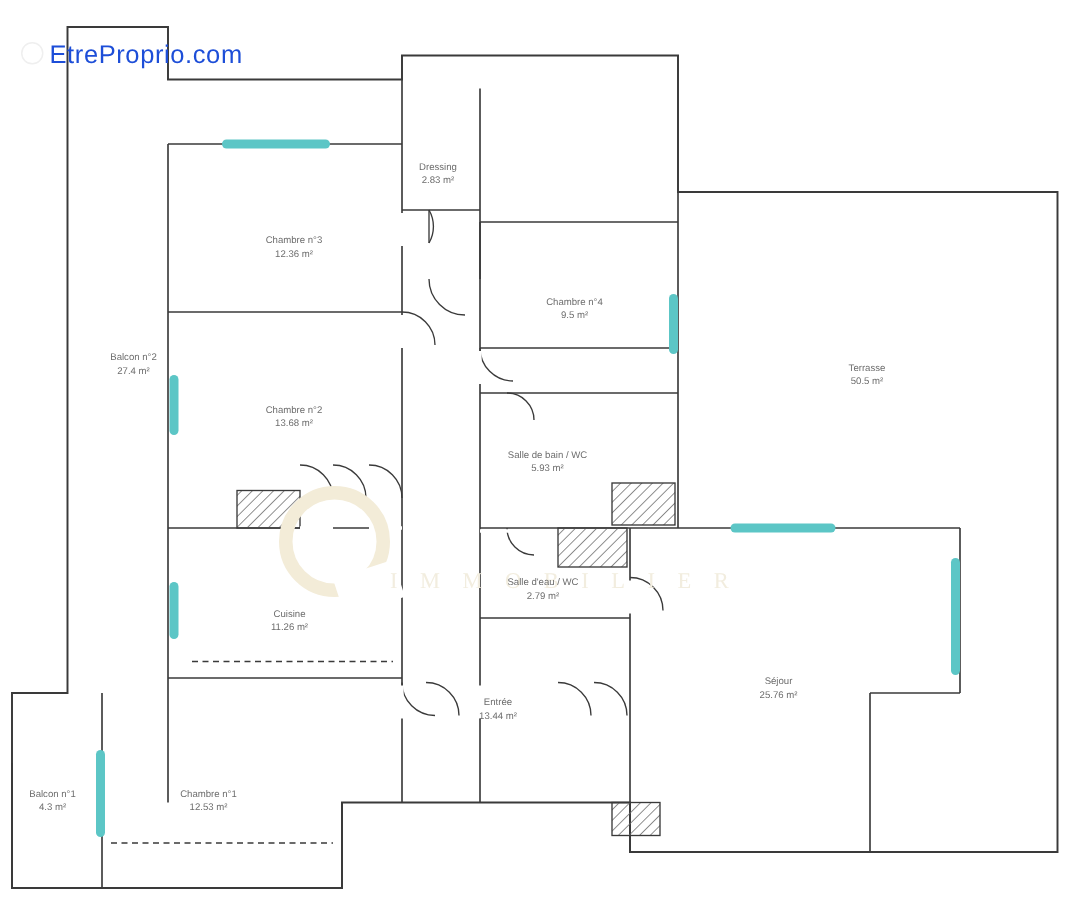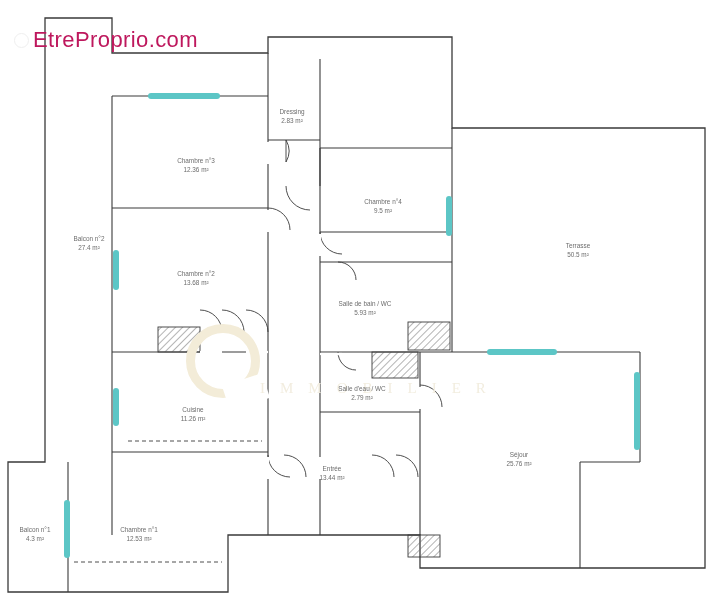--- a/index.html
+++ b/index.html
@@ -19,23 +19,23 @@
     position: absolute;
     left: 0;
     top: 0;
     width: 711px;
     height: 605px;
   }
   .wm-top {
     position: absolute;
     left: 14px;
     top: 27px;
-    font-size: 22px;
+    font-size: 17px;
     letter-spacing: 0.4px;
-    color: #be185d;
+    color: #1d4ed8;
     white-space: nowrap;
     user-select: none;
     pointer-events: none;
   }
   .wm-top .wm-c {
     display: inline-block;
     width: 13px;
     height: 13px;
     border: 1.5px solid #efefef;
     border-radius: 50%;

